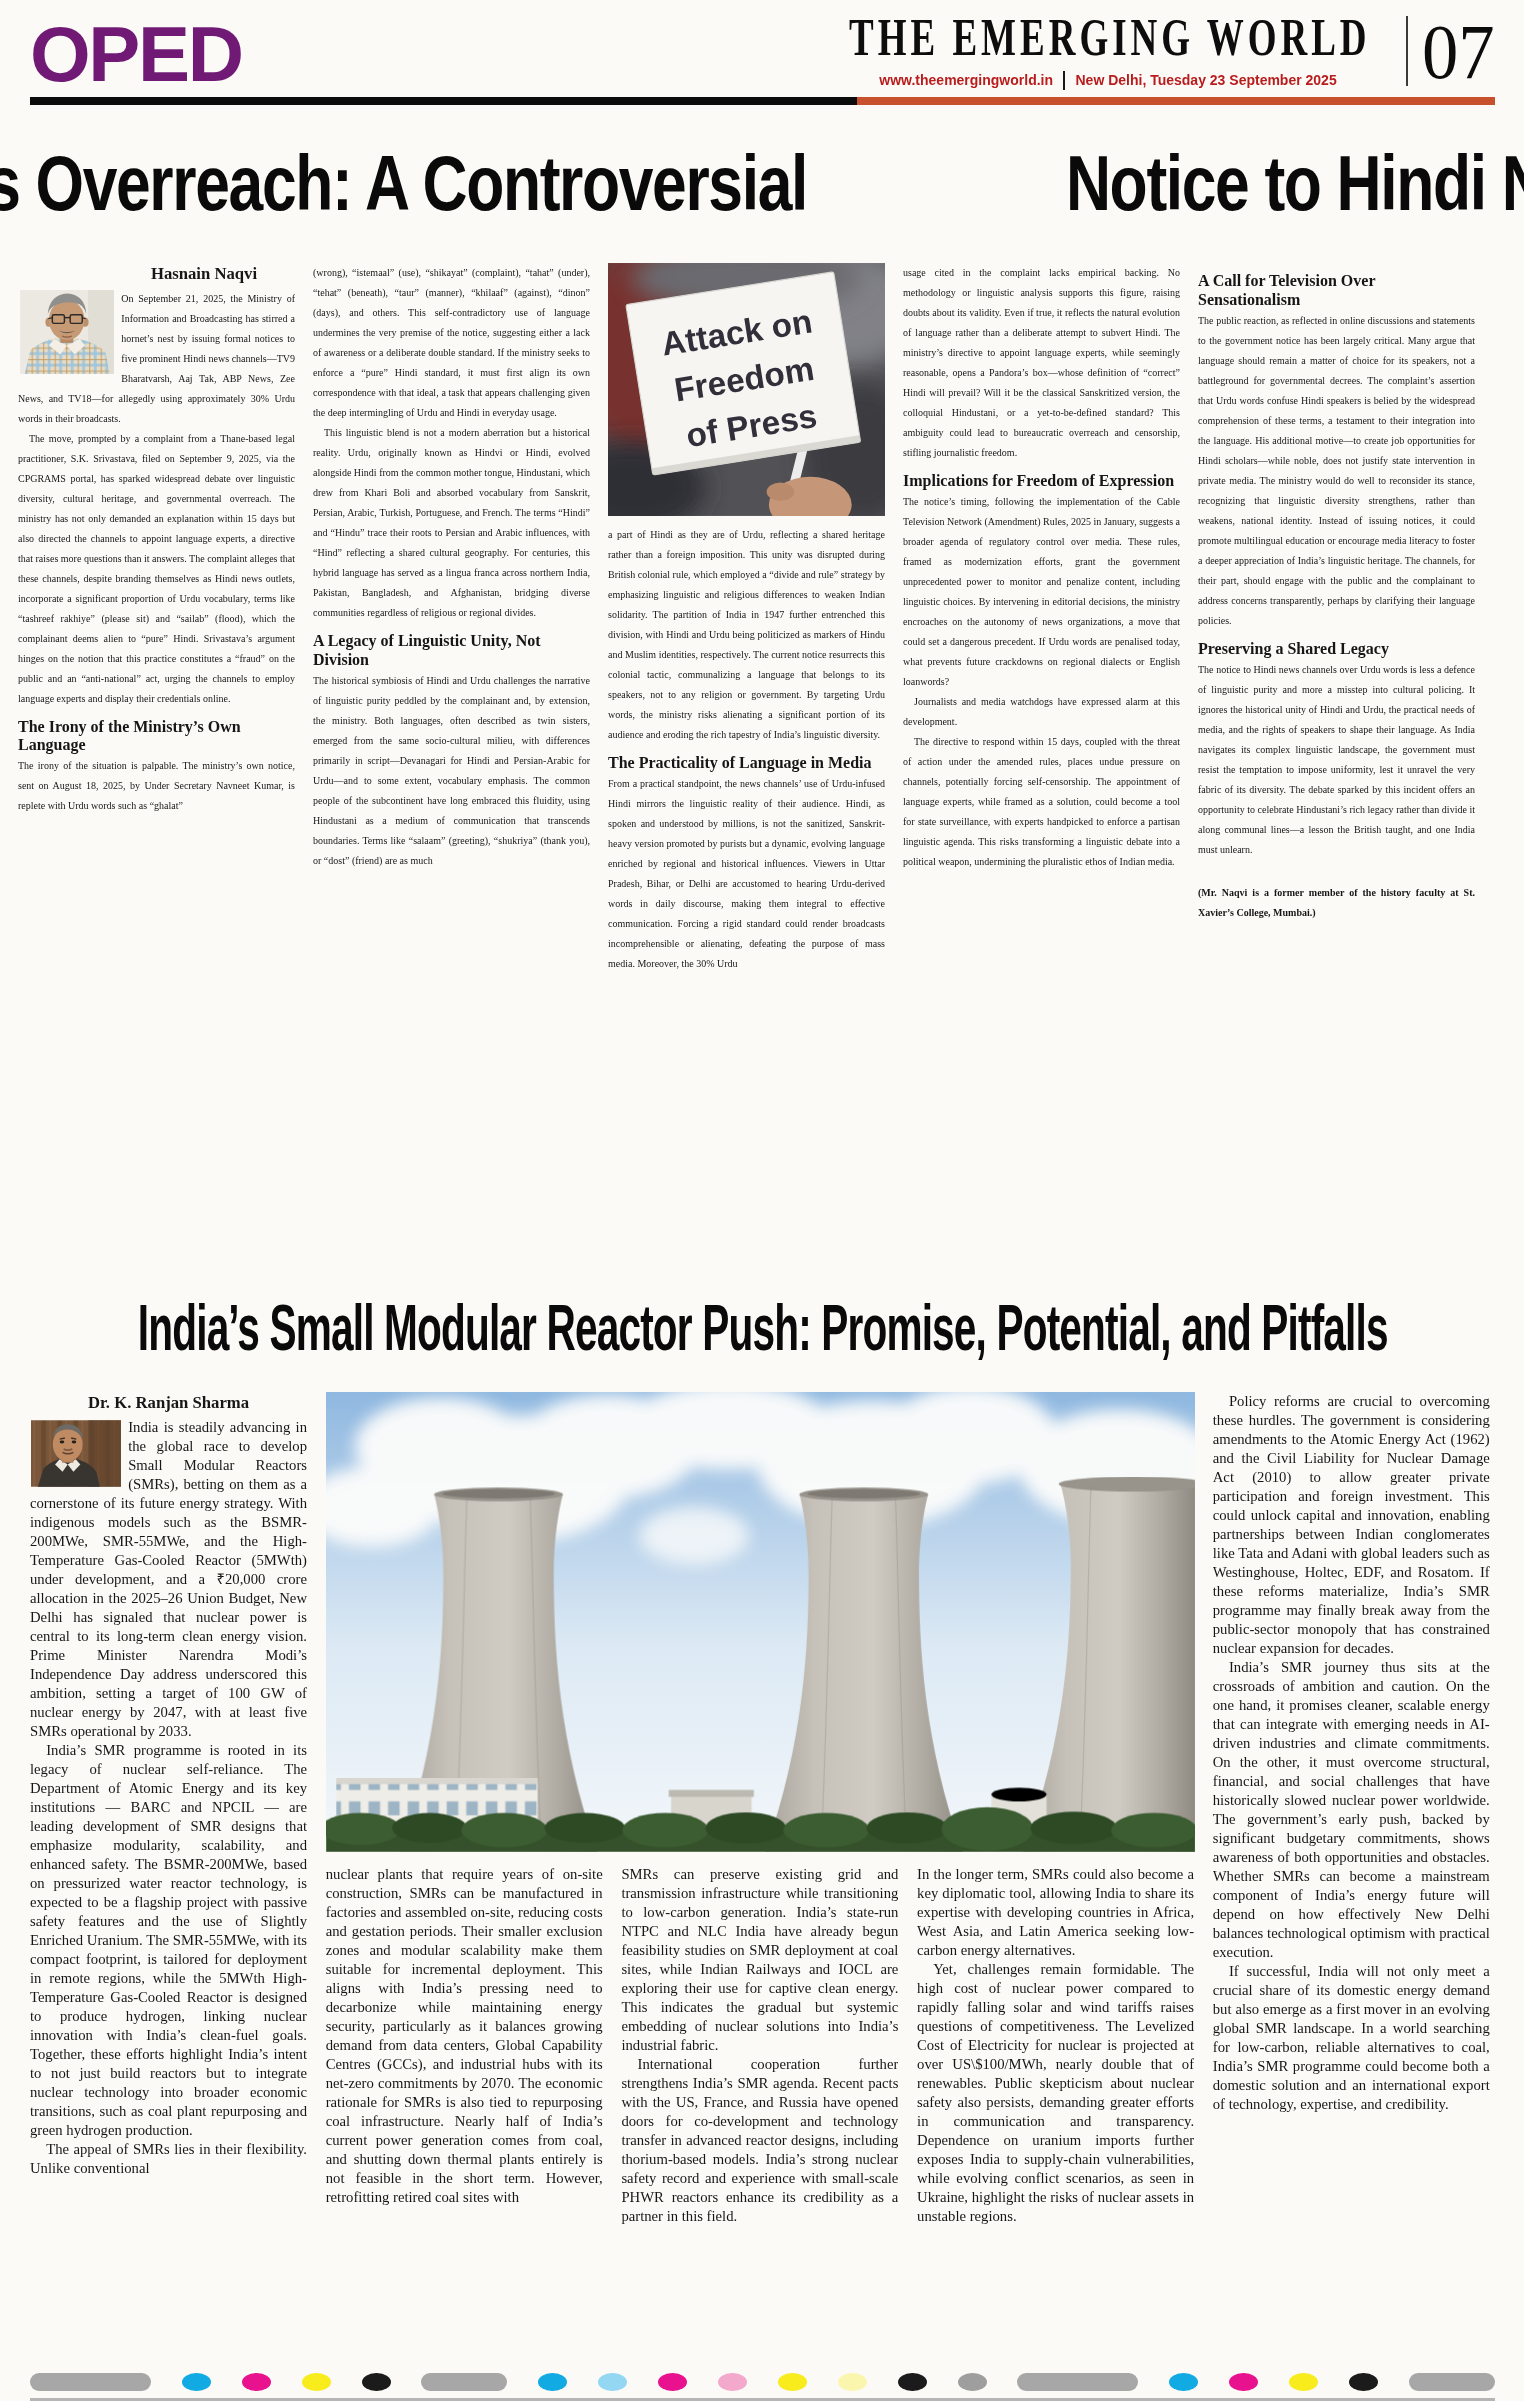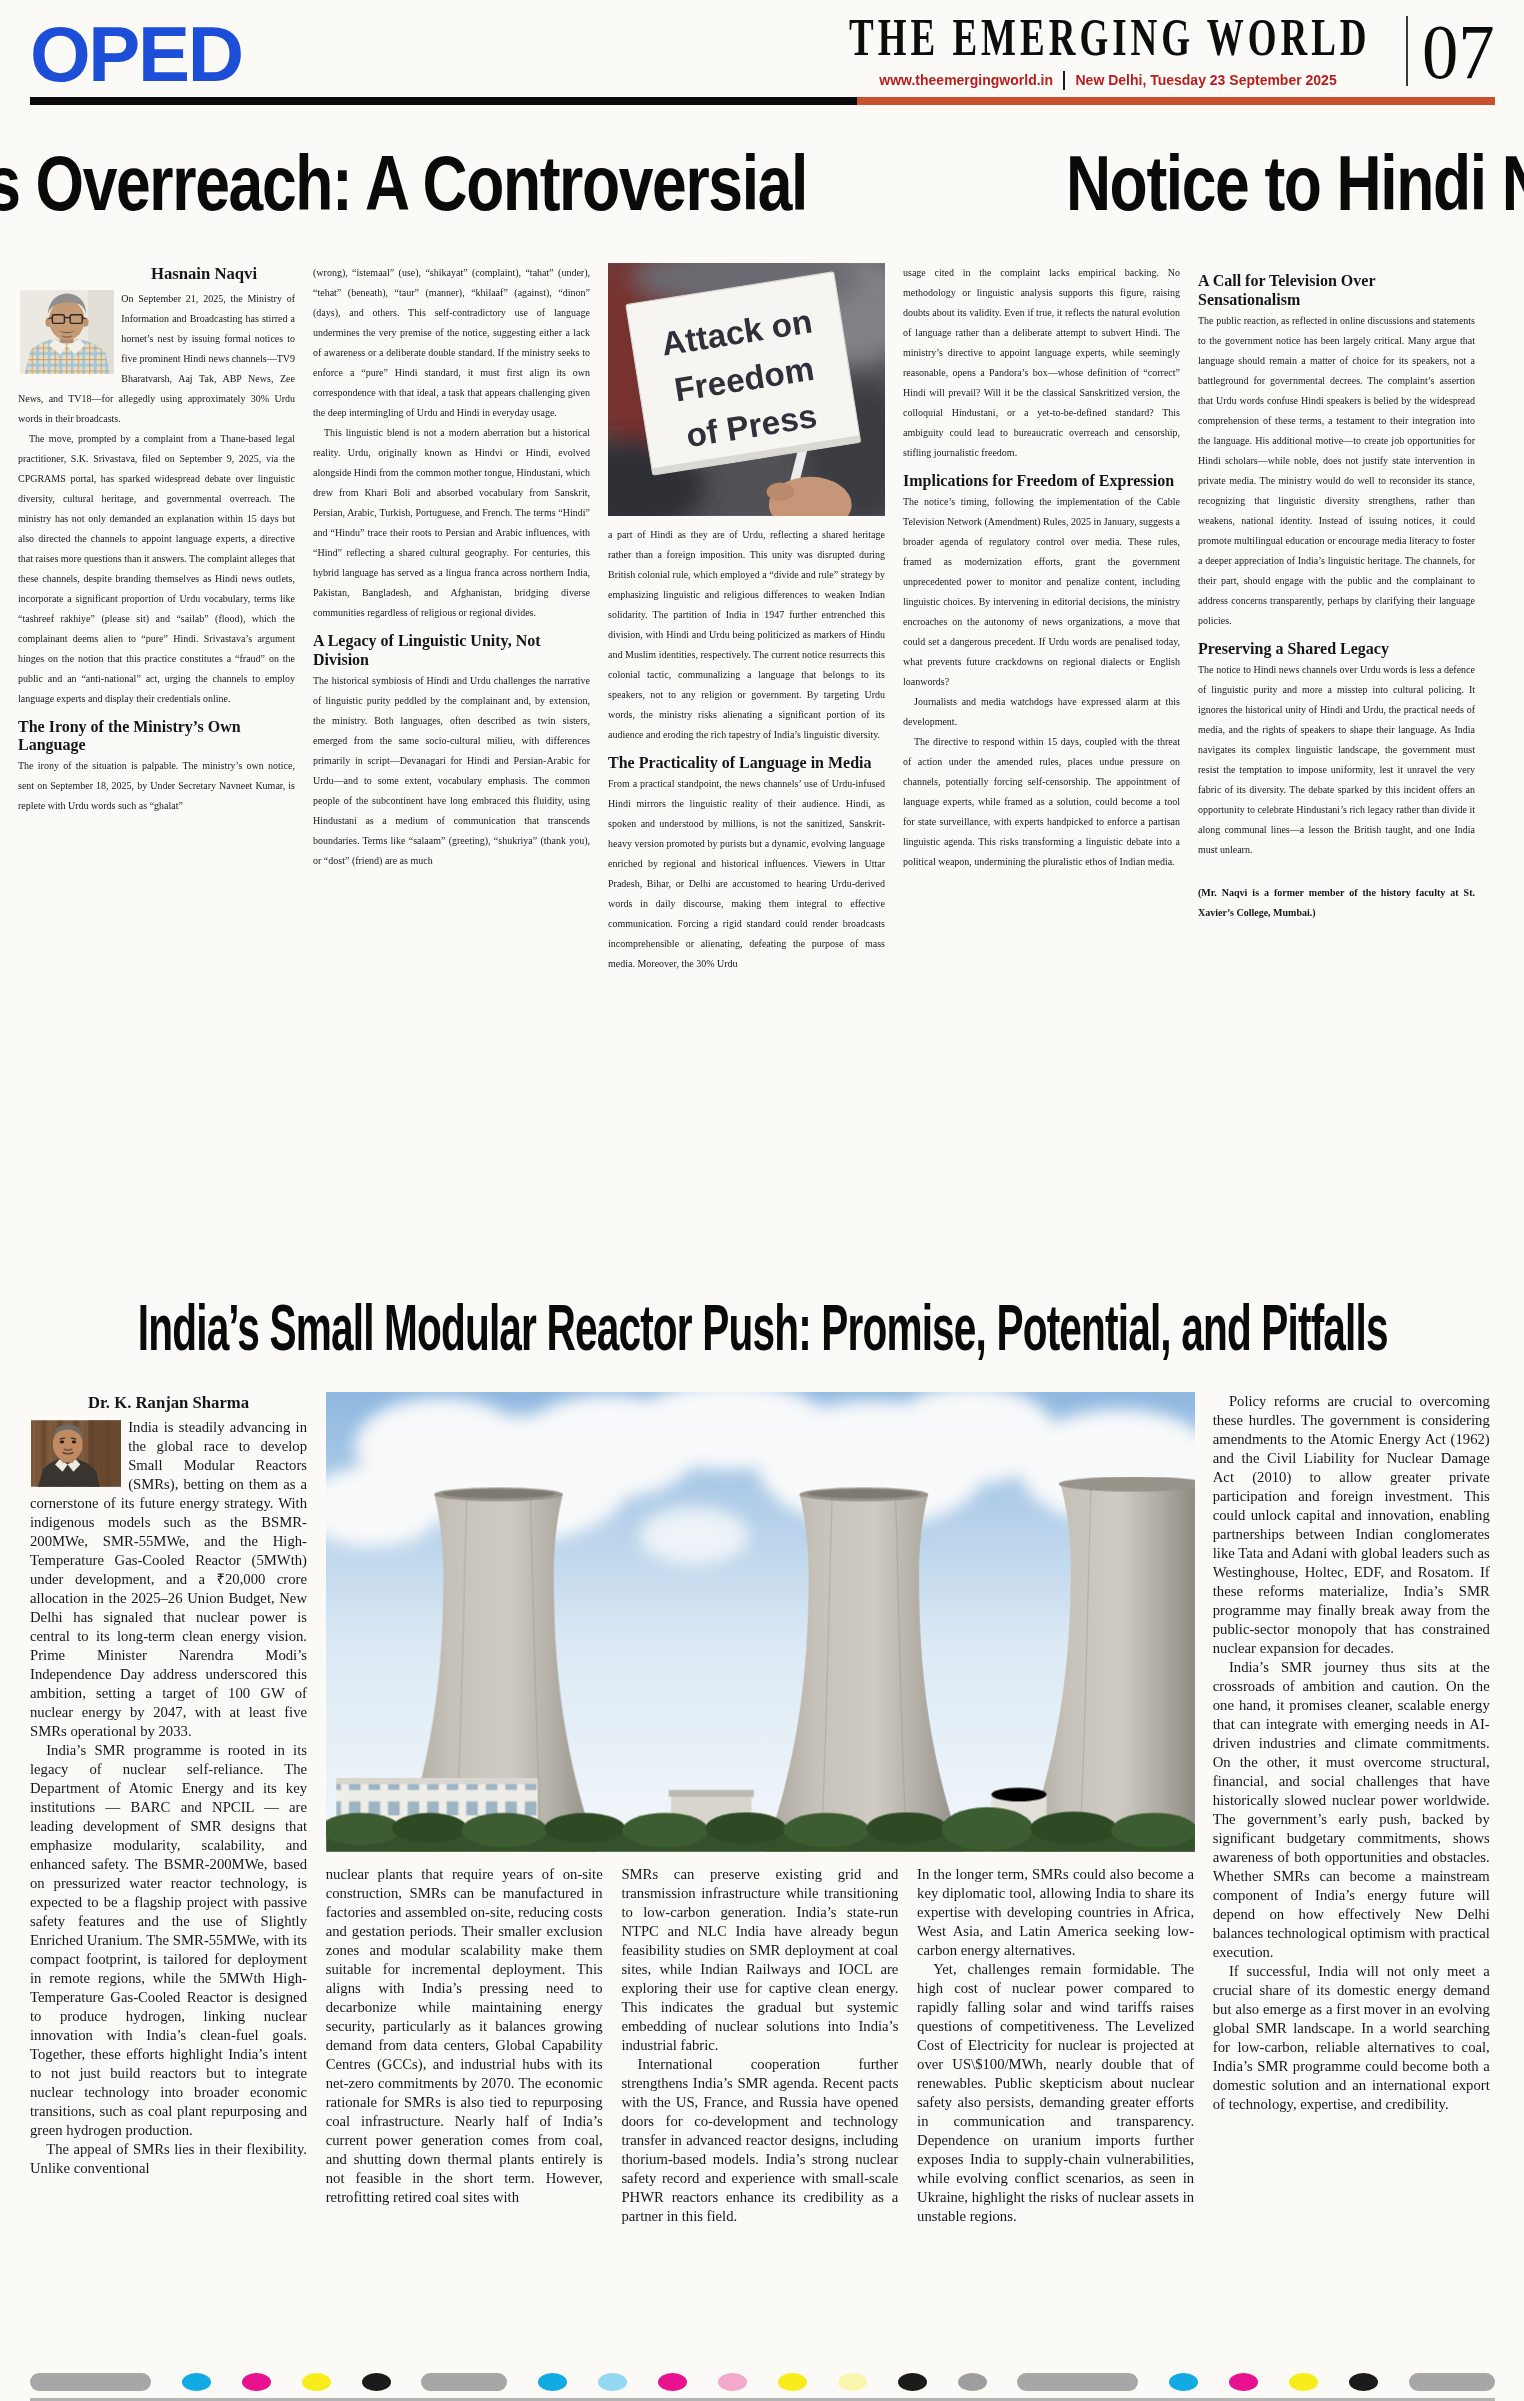--- a/index.html
+++ b/index.html
@@ -2,21 +2,21 @@
 <html style="font-size:9.2px"><head>
 <meta charset="utf-8">
 <style>
   html,body{margin:0;padding:0;background:#ffffff;}
   .page{position:relative;width:1525px;height:2401px;margin:0 auto;background:#fbfaf7;
         font-family:"Liberation Serif",serif;color:#161616;overflow:hidden;}
 
   
   .masthead-row{position:relative;height:97px;}
   .oped{position:absolute;left:30px;top:15px;font-family:"Liberation Sans",sans-serif;
-        font-weight:800;font-size:78px;line-height:1;color:#1d4ed8;letter-spacing:-2.3px;}
+        font-weight:800;font-size:78px;line-height:1;color:#701a75;letter-spacing:-2.3px;}
   .mast-center{position:absolute;left:849px;top:11.5px;width:518px;text-align:center;}
   .mast-title{display:inline-block;font-family:"Liberation Serif",serif;font-weight:700;
         font-size:37px;line-height:1;letter-spacing:4px;transform:scaleY(1.4);
         transform-origin:center top;color:#0d0d0d;white-space:nowrap;}
   .mast-sub{margin-top:22px;font-family:"Liberation Sans",sans-serif;font-weight:700;font-size:14px;
         display:flex;align-items:center;justify-content:center;gap:10.4px;color:#b91c1c;}
   .vbar{display:inline-block;width:1.7px;height:19.6px;background:#1a1a1a;}
   .pageno-wrap{position:absolute;right:24px;top:14px;display:flex;align-items:center;height:74px;}
   .pageno-rule{width:1.7px;height:70px;background:#3a3a3a;margin-right:14px;}
   .pageno{font-family:"Liberation Serif",serif;font-size:79px;line-height:1;font-weight:400;
@@ -132,21 +132,21 @@
           <line x1="56" y1="48" x2="49" y2="50" stroke="#2a2a2a" stroke-width="2"></line>
           <line x1="108" y1="48" x2="114" y2="50" stroke="#2a2a2a" stroke-width="2"></line>
           <path d="M67,71 Q81,79 96,71 Q81,76 67,71 Z" fill="#55504a"></path>
           <path d="M73,80 Q81,84 90,80" stroke="#8a5f43" stroke-width="2" fill="none"></path>
         </svg>
       </div>
       <div class="blocks">
           <p class="para">On September 21, 2025, the Ministry of Information and Broadcasting has stirred a hornet’s nest by issuing formal notices to five prominent Hindi news channels—TV9 Bharatvarsh, Aaj Tak, ABP News, Zee News, and TV18—for allegedly using approximately 30% Urdu words in their broadcasts.</p>
           <p class="para indent">The move, prompted by a complaint from a Thane-based legal practitioner, S.K. Srivastava, filed on September 9, 2025, via the CPGRAMS portal, has sparked widespread debate over linguistic diversity, cultural heritage, and governmental overreach. The ministry has not only demanded an explanation within 15 days but also directed the channels to appoint language experts, a directive that raises more questions than it answers. The complaint alleges that these channels, despite branding themselves as Hindi news outlets, incorporate a significant proportion of Urdu vocabulary, terms like “tashreef rakhiye” (please sit) and “sailab” (flood), which the complainant deems alien to “pure” Hindi. Srivastava’s argument hinges on the notion that this practice constitutes a “fraud” on the public and an “anti-national” act, urging the channels to employ language experts and display their credentials online.</p>
           <h3 class="subhead">The Irony of the Ministry’s Own Language</h3>
-          <p class="para">The irony of the situation is palpable. The ministry’s own notice, sent on September 18, 2025, by Under Secretary Navneet Kumar, is replete with Urdu words such as “ghalat”</p>
+          <p class="para">The irony of the situation is palpable. The ministry’s own notice, sent on August 18, 2025, by Under Secretary Navneet Kumar, is replete with Urdu words such as “ghalat”</p>
         </div>
     </div>
 
     <div class="col">
       <div class="blocks">
           <p class="para">(wrong), “istemaal” (use), “shikayat” (complaint), “tahat” (under), “tehat” (beneath), “taur” (manner), “khilaaf” (against), “dinon” (days), and others. This self-contradictory use of language undermines the very premise of the notice, suggesting either a lack of awareness or a deliberate double standard. If the ministry seeks to enforce a “pure” Hindi standard, it must first align its own correspondence with that ideal, a task that appears challenging given the deep intermingling of Urdu and Hindi in everyday usage.</p>
           <p class="para indent">This linguistic blend is not a modern aberration but a historical reality. Urdu, originally known as Hindvi or Hindi, evolved alongside Hindi from the common mother tongue, Hindustani, which drew from Khari Boli and absorbed vocabulary from Sanskrit, Persian, Arabic, Turkish, Portuguese, and French. The terms “Hindi” and “Hindu” trace their roots to Persian and Arabic influences, with “Hind” reflecting a shared cultural geography. For centuries, this hybrid language has served as a lingua franca across northern India, Pakistan, Bangladesh, and Afghanistan, bridging diverse communities regardless of religious or regional divides.</p>
           <h3 class="subhead">A Legacy of Linguistic Unity, Not Division</h3>
           <p class="para">The historical symbiosis of Hindi and Urdu challenges the narrative of linguistic purity peddled by the complainant and, by extension, the ministry. Both languages, often described as twin sisters, emerged from the same socio-cultural milieu, with differences primarily in script—Devanagari for Hindi and Persian-Arabic for Urdu—and to some extent, vocabulary emphasis. The common people of the subcontinent have long embraced this fluidity, using Hindustani as a medium of communication that transcends boundaries. Terms like “salaam” (greeting), “shukriya” (thank you), or “dost” (friend) are as much</p>
         </div>

